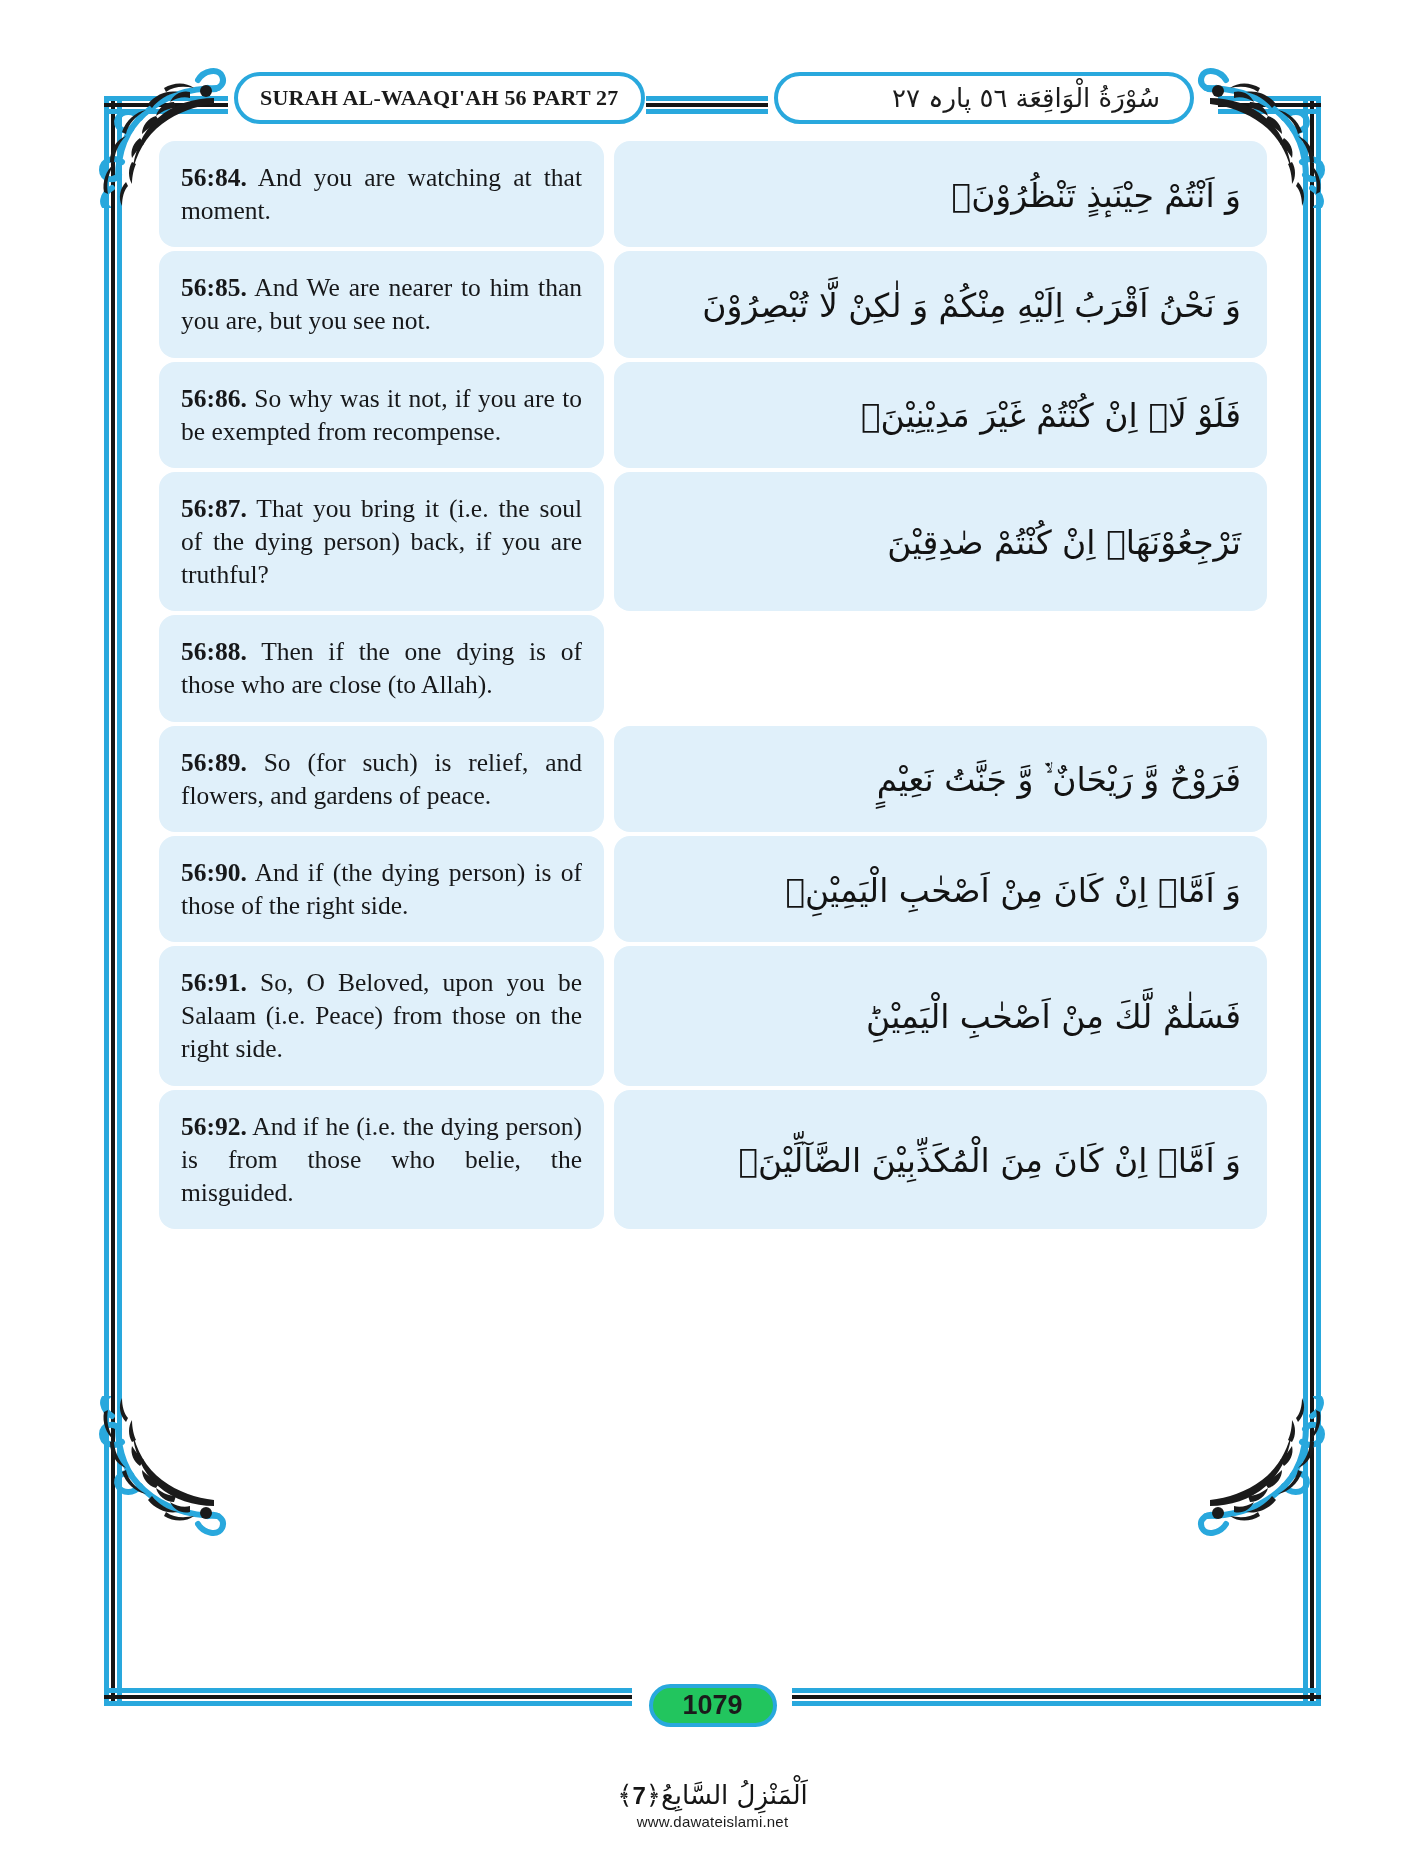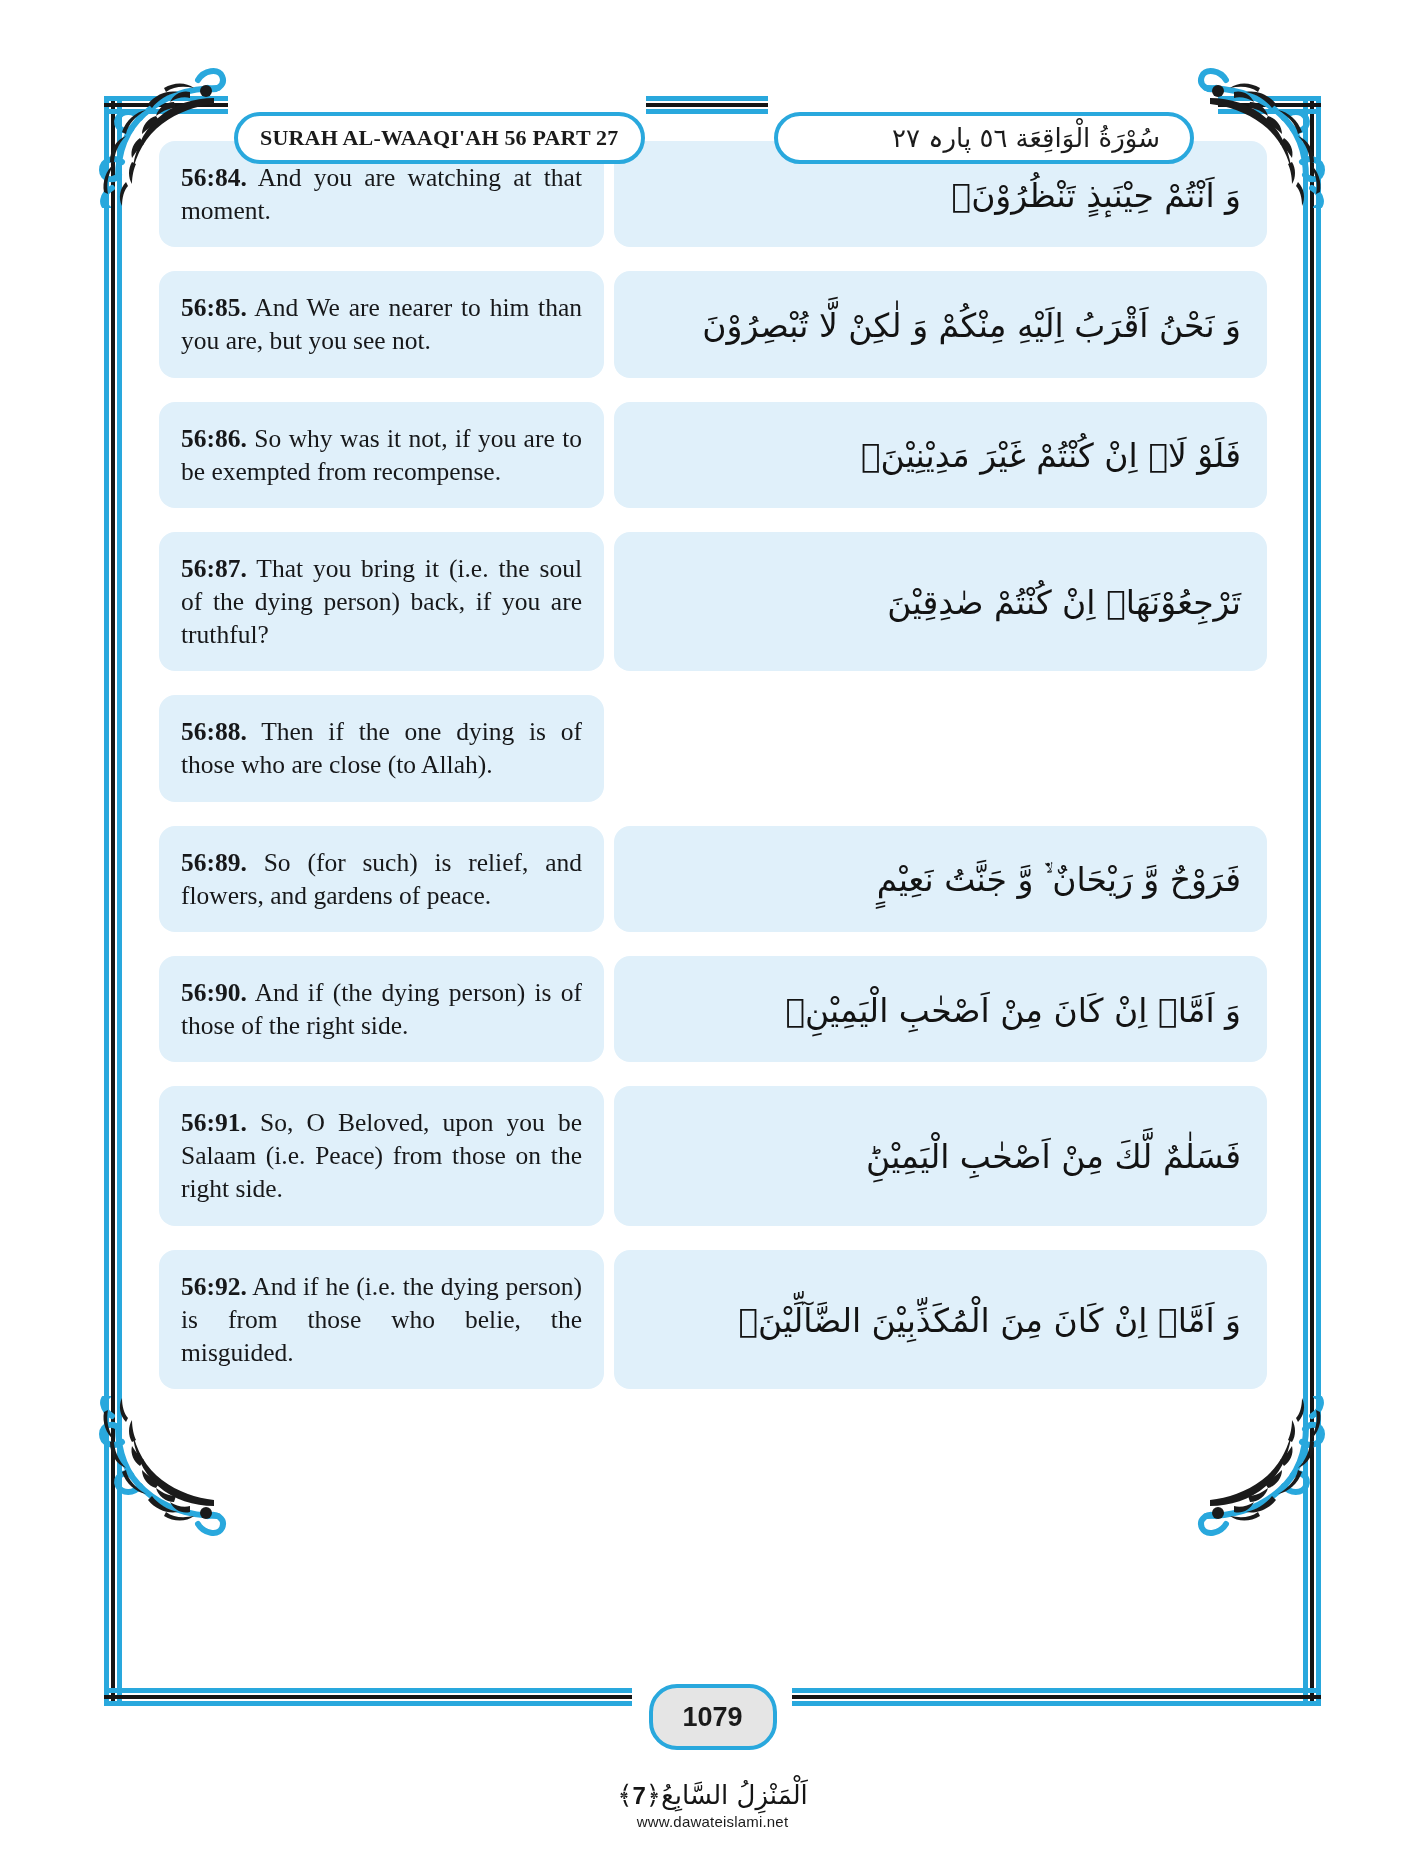--- a/index.html
+++ b/index.html
@@ -116,21 +116,20 @@
   .pill {
     background: #ffffff;
     border: 4px solid #29a8dd;
     border-radius: 30px;
     height: 52px;
     display: flex;
     align-items: center;
     justify-content: center;
     padding: 0 22px;
     white-space: nowrap;
-    margin-top: 40px;
   }
   .pill-en {
     position: absolute;
     left: 130px;
     top: 2px;
     min-width: 398px;
   }
   .pill-en .t {
     font-family: "Liberation Serif", serif;
     font-weight: 700;
@@ -154,24 +153,24 @@
     line-height: 1;
   }
 
   
   .footer-pill {
     position: absolute;
     left: 50%;
     transform: translateX(-50%);
     top: 1684px;
     z-index: 6;
-    background: #e5e5e5;
+    background: #22c55e;
     border: 4px solid #29a8dd;
     border-radius: 28px;
-    height: 66px;
+    height: 43px;
     min-width: 128px;
     display: flex;
     align-items: center;
     justify-content: center;
   }
   .footer-pill .t {
     font-family: "Liberation Sans", sans-serif;
     font-weight: 700;
     font-size: 27px;
     color: #1b1b1b;
@@ -212,21 +211,21 @@
   .content {
     position: absolute;
     left: 159px;
     top: 141px;
     width: 1108px;
     z-index: 4;
   }
   .verse-row {
     display: flex;
     gap: 10px;
-    margin-bottom: 24px;
+    margin-bottom: 4px;
   }
   .cell {
     background: #e0f0fa;
     border-radius: 16px;
     overflow: hidden;
   }
   .cell-en {
     width: 445px;
     padding: 20px 22px 20px 22px;
   }

